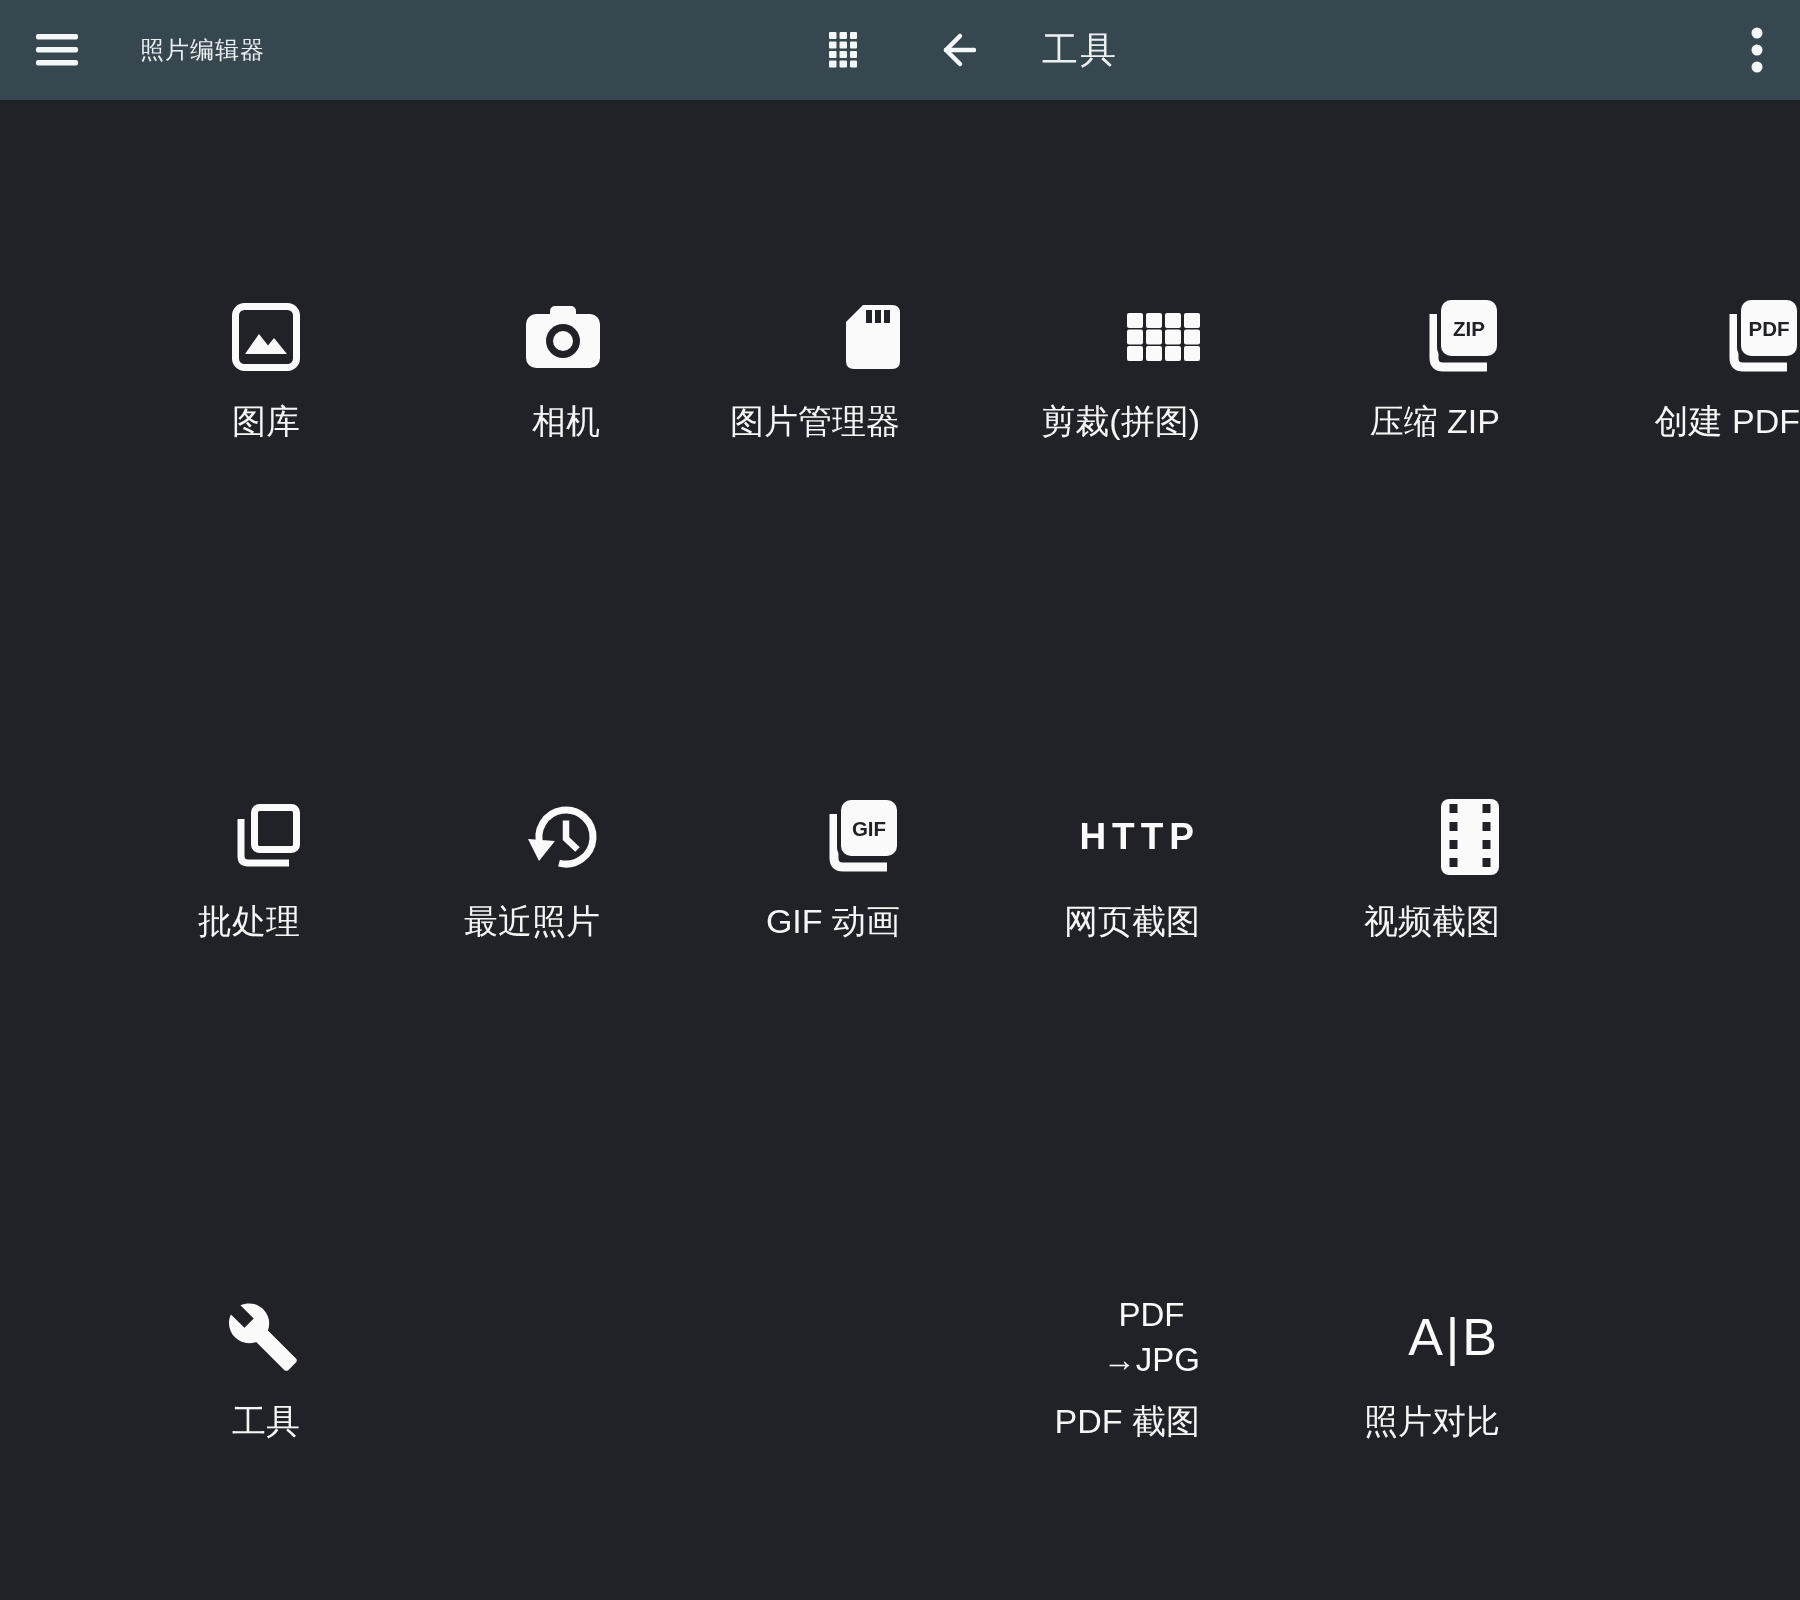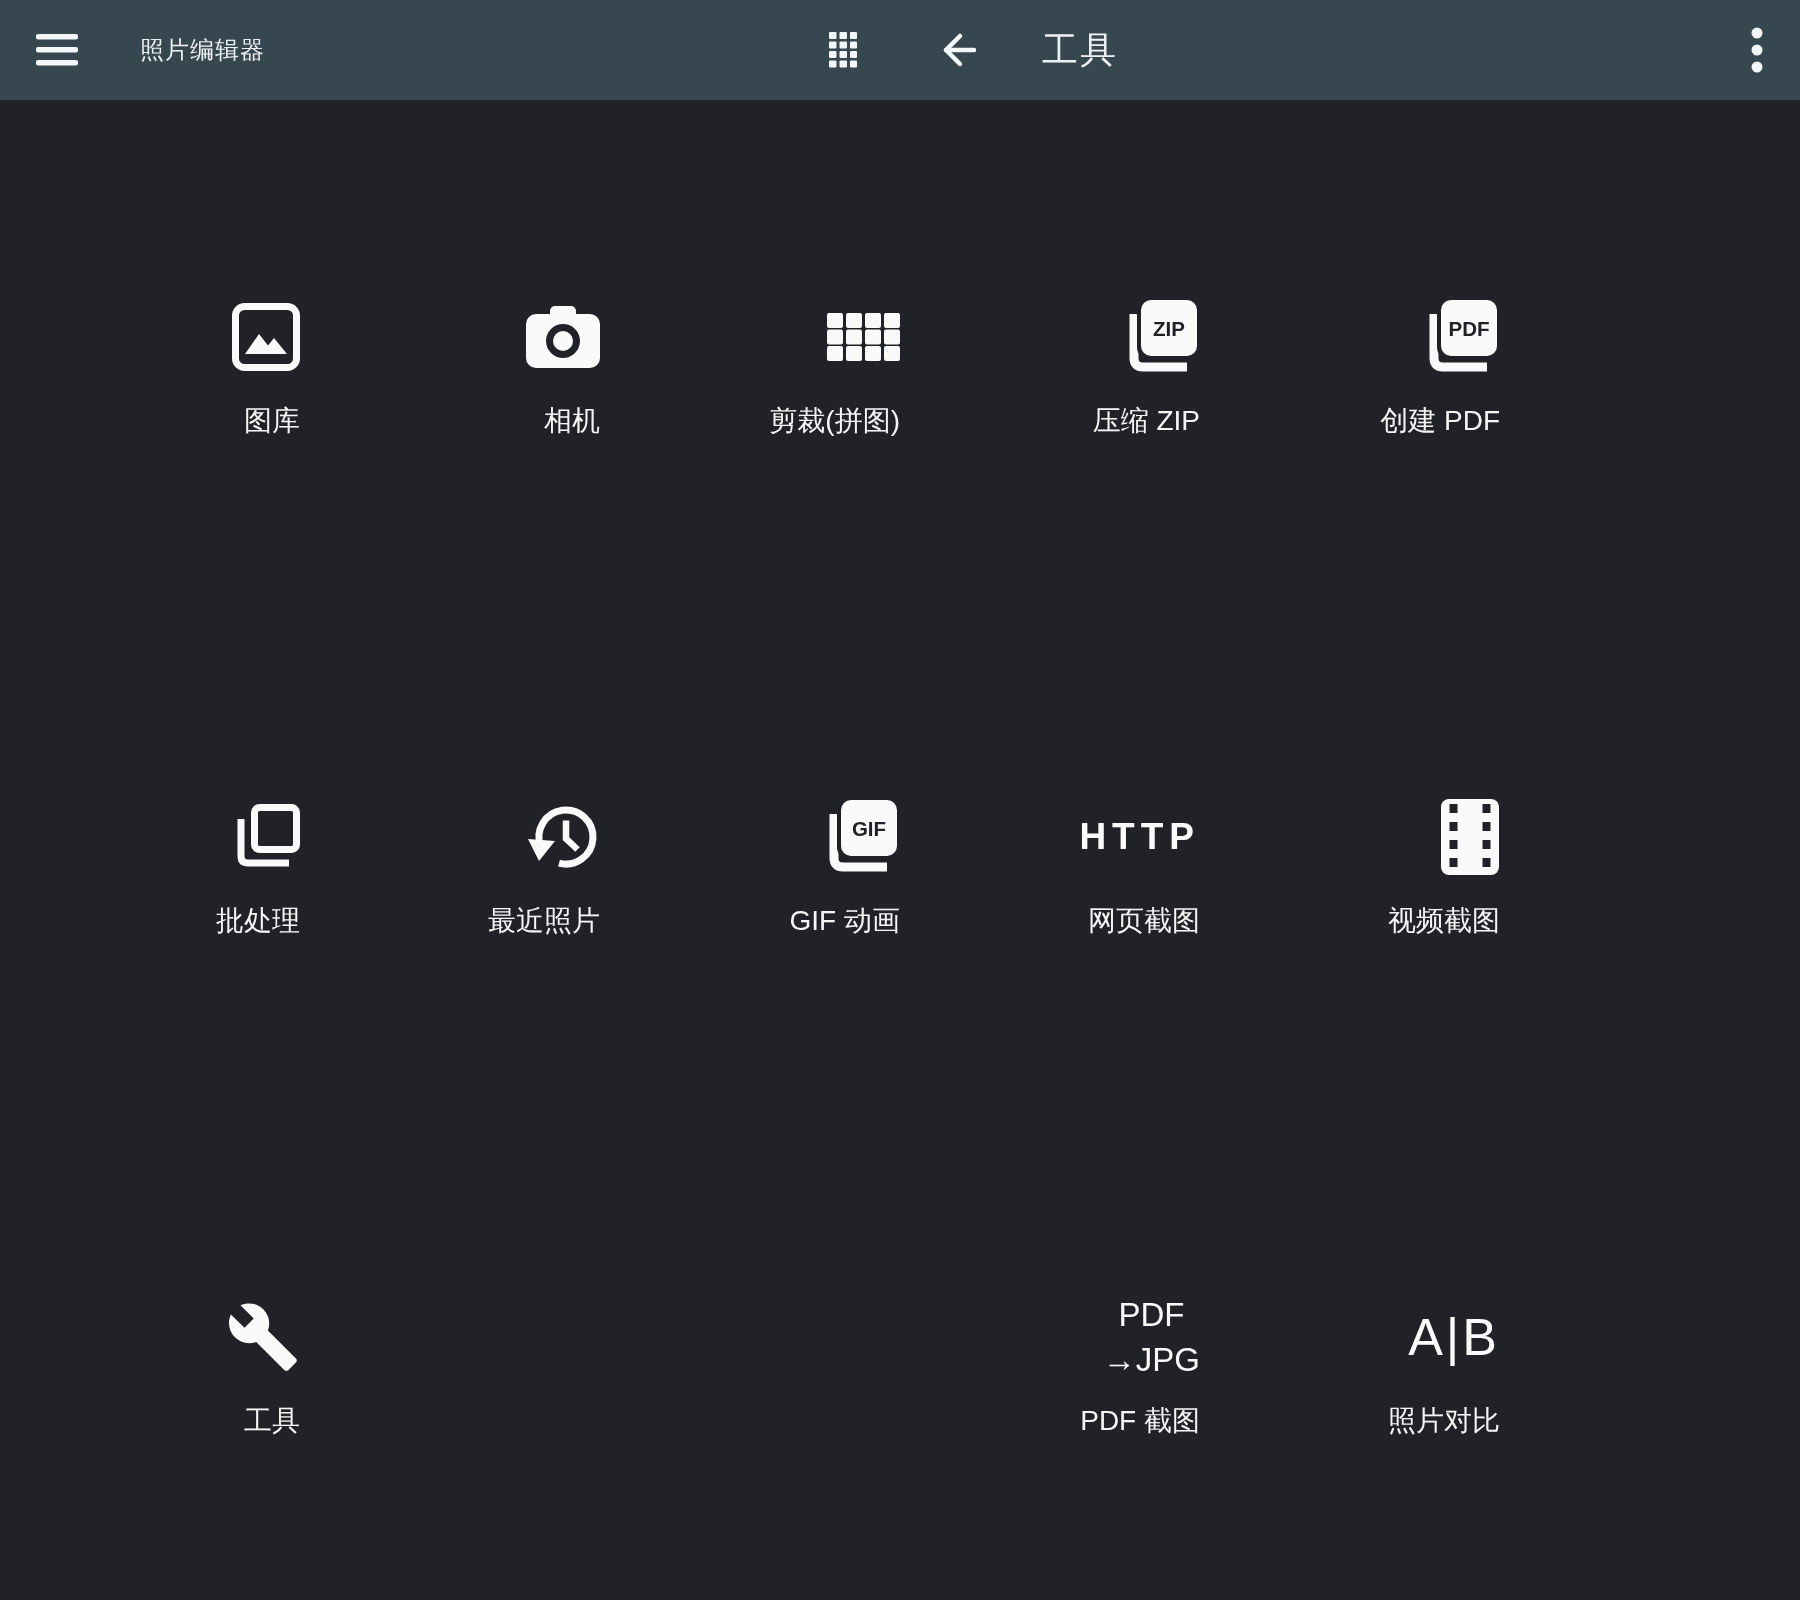--- a/index.html
+++ b/index.html
@@ -32,21 +32,21 @@
   .tile{
     display:flex;flex-direction:column;align-items:flex-end;
     padding-top:189px;cursor:pointer;gap:8px;
   }
   .tile.empty{cursor:default;}
   .iconbox{
     height:96px;display:flex;align-items:center;justify-content:center;
     margin-bottom:10px;
   }
   .tile-label{
-    font-size:28px;line-height:36px;color:#f5f5f5;text-align:center;white-space:nowrap;
+    font-size:34px;line-height:36px;color:#f5f5f5;text-align:center;white-space:nowrap;
   }
   
   .http-text{font-size:37px;font-weight:700;letter-spacing:6px;color:#fafafa;}
   .pdfjpg-text{font-size:33px;line-height:45px;color:#fafafa;text-align:center;}
   .ab-text{font-size:52px;font-weight:300;letter-spacing:3px;color:#fafafa;}
   svg{display:block;}
   .badge-txt{font-family:"Liberation Sans","DejaVu Sans",sans-serif;}
 </style>
 </head>
 <body>
@@ -109,20 +109,31 @@
         <svg width="74" height="62" viewBox="0 0 74 62">
           <rect x="24" y="0" width="26" height="16" rx="5" fill="#fafafa"></rect>
           <rect x="0" y="8" width="74" height="54" rx="10" fill="#fafafa"></rect>
           <circle cx="37" cy="35" r="17" fill="#202228"></circle>
           <circle cx="37" cy="35" r="10" fill="#fafafa"></circle>
         </svg>
       </div>
       <div class="tile-label">相机</div>
     </div>
 
+    <div class="tile">
+      <div class="iconbox">
+        <svg width="54" height="64" viewBox="0 0 54 64">
+          <path d="M17 0 H46 Q54 0 54 8 V56 Q54 64 46 64 H8 Q0 64 0 56 V17 Z" fill="#fafafa"></path>
+          <rect x="20" y="5" width="6" height="13" fill="#202228"></rect>
+          <rect x="29" y="5" width="6" height="13" fill="#202228"></rect>
+          <rect x="38" y="5" width="6" height="13" fill="#202228"></rect>
+        </svg>
+      </div>
+      <div class="tile-label">图片管理器</div>
+    </div>
 
     <div class="tile">
       <div class="iconbox">
         <svg width="73" height="48" viewBox="0 0 73 48">
           <g fill="#fafafa">
             <rect x="0" y="0" width="16" height="15" rx="2"></rect>
               <rect x="19" y="0" width="16" height="15" rx="2"></rect>
               <rect x="38" y="0" width="16" height="15" rx="2"></rect>
               <rect x="57" y="0" width="16" height="15" rx="2"></rect>
             <rect x="0" y="16.5" width="16" height="15" rx="2"></rect>

